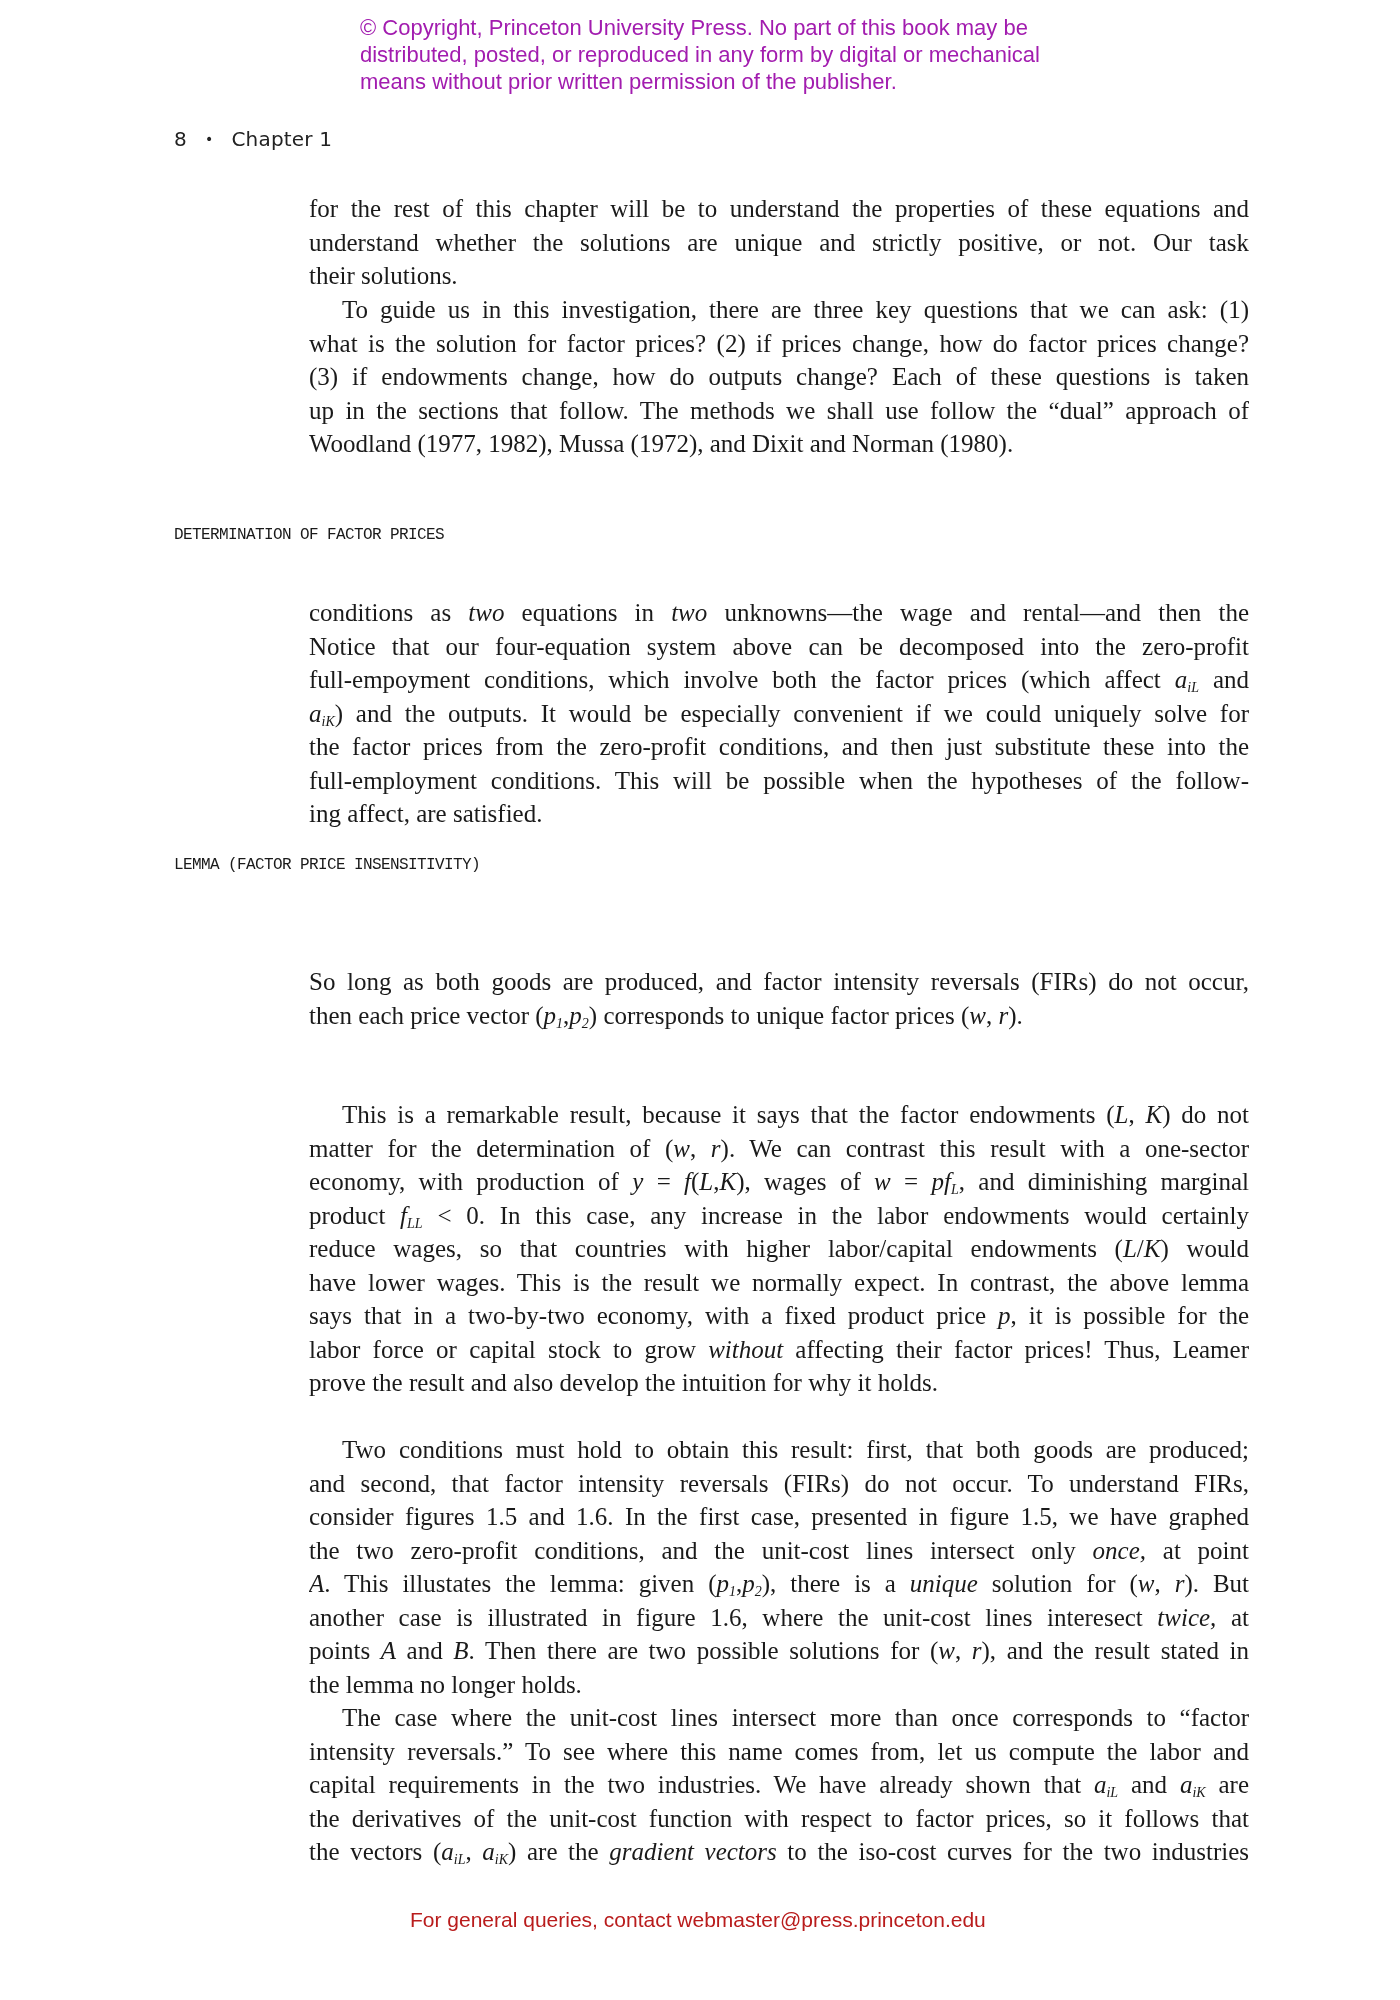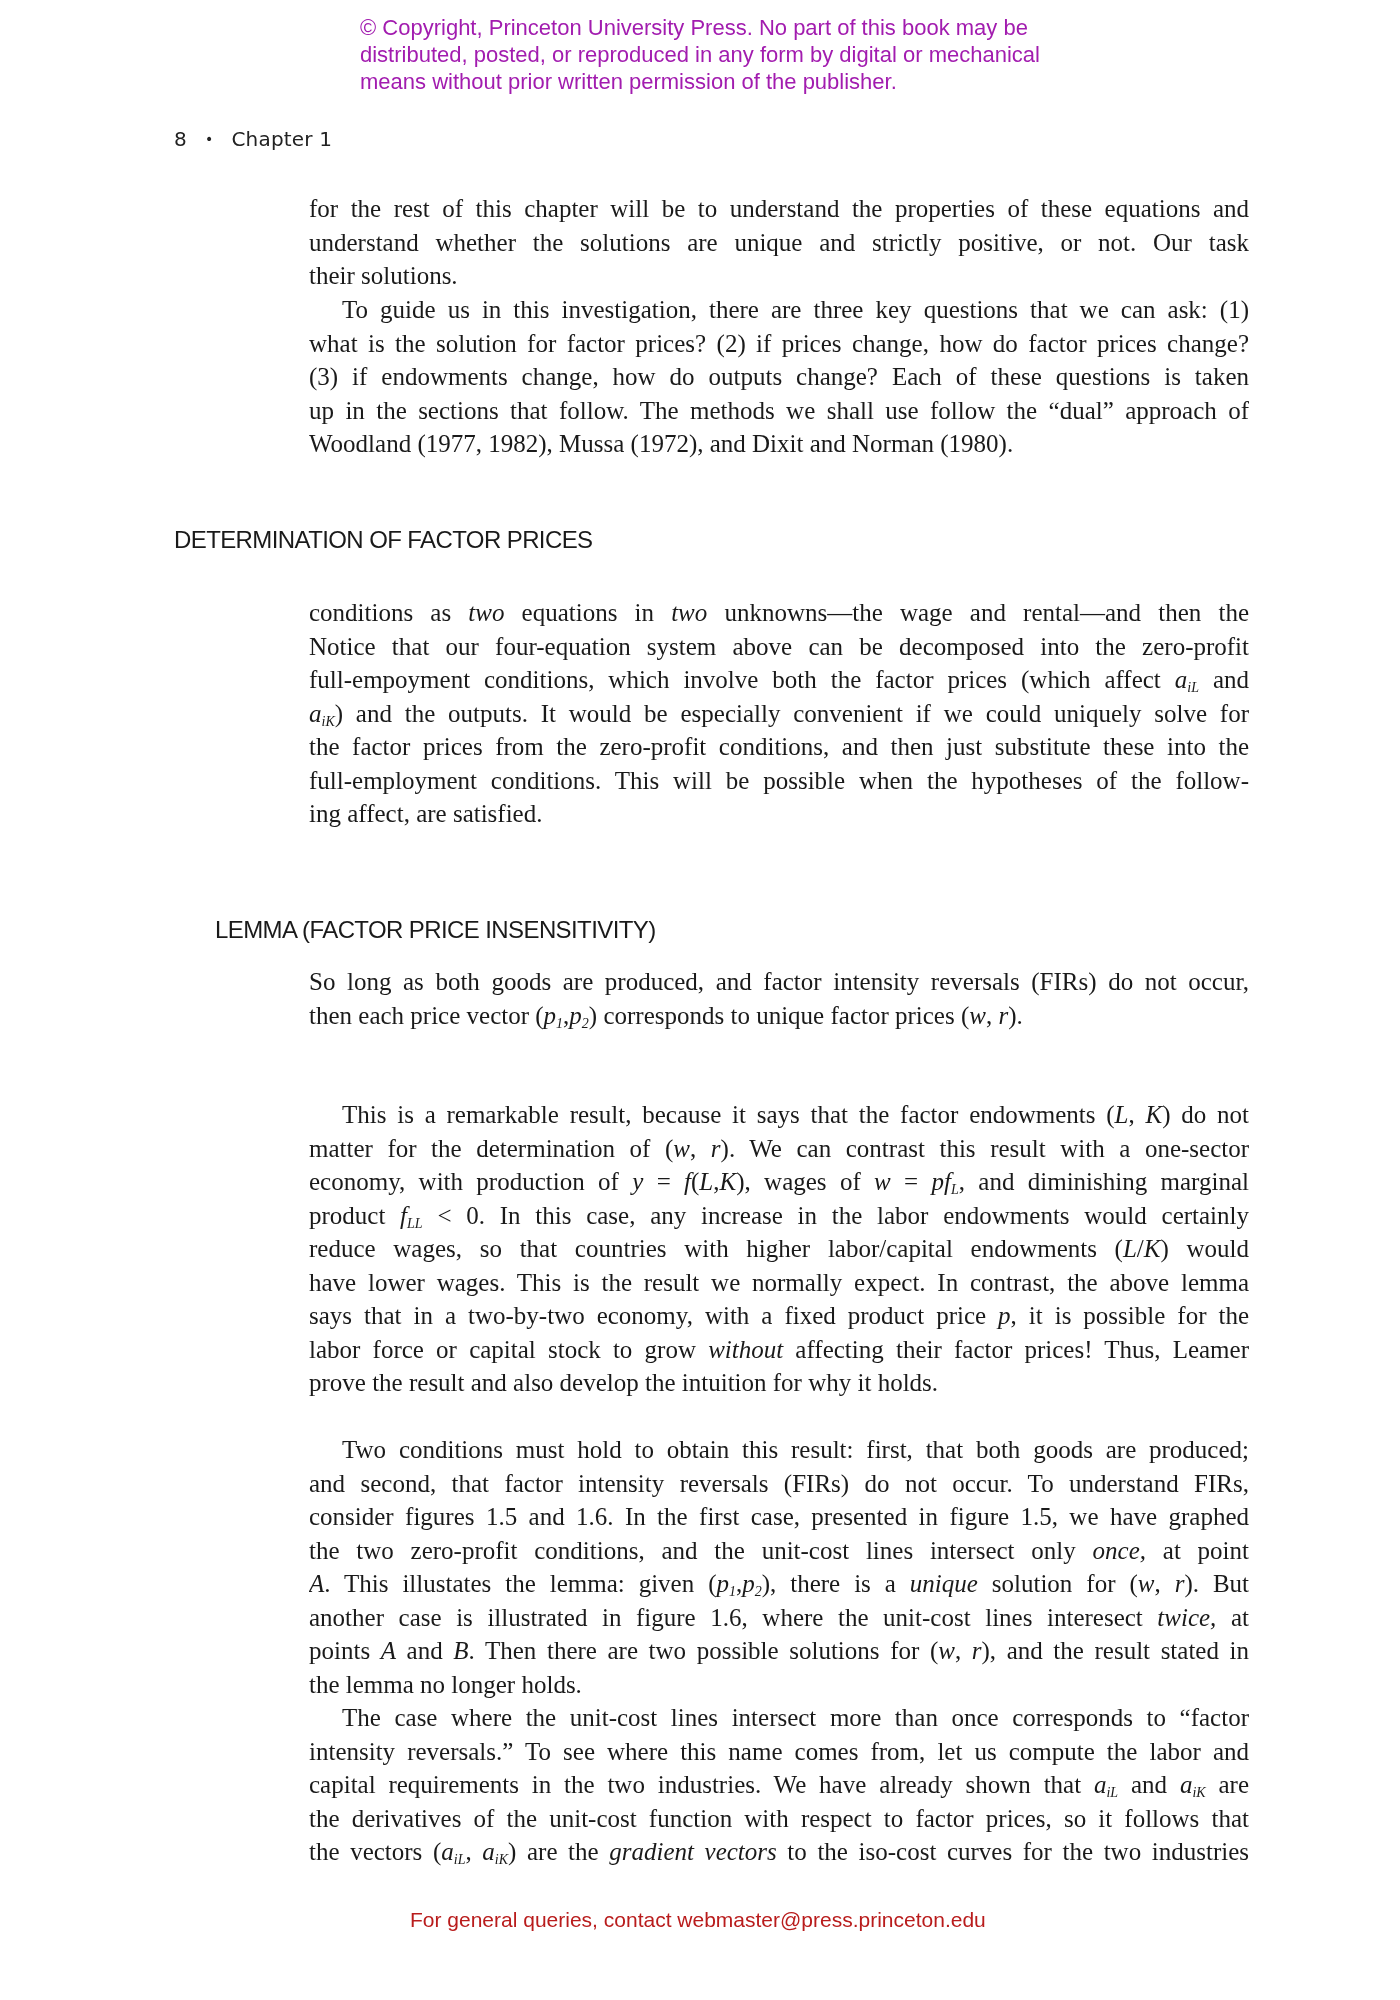--- a/index.html
+++ b/index.html
@@ -4,21 +4,21 @@
 <style>
   html, body { margin:0; padding:0; }
   body { width:1400px; height:2000px; background:#ffffff; position:relative; overflow:hidden; color:#1a1a1a; }
   .copyright { position:absolute; left:360px; top:14px; width:720px; font-family:"Liberation Sans", sans-serif; font-size:22px; line-height:27px; color:#a21caf; }
   .runhead { position:absolute; left:174px; top:127px; font-family:"DejaVu Sans", sans-serif; font-size:20px; color:#222; letter-spacing:0.2px; }
   .runhead .dot { margin:0 18px; font-size:14px; position:relative; top:-2px; }
   .block { position:absolute; left:309px; width:940px; font-family:"Liberation Serif", serif; font-size:25px; color:#1a1a1a; }
   .line { height:33.5px; line-height:33.5px; white-space:nowrap; text-align:justify; text-align-last:justify; white-space:normal; overflow:hidden; }
   .line.last { text-align-last:left; }
   .line.indent { text-indent:33px; }
-  .heading { position:absolute; left:174px; font-family:Liberation Sans, sans-serif; font-size:24px; letter-spacing:-0.6px; color:#1a1a1a; font-weight:normal; }
+  .heading { position:absolute; left:174px; font-family:Liberation Mono, monospace; font-size:16px; letter-spacing:-0.6px; color:#1a1a1a; font-weight:normal; }
   .footer { position:absolute; left:410px; top:1908px; font-family:"Liberation Sans", sans-serif; font-size:21px; color:#b91c1c; }
   i { font-style:italic; }
   sub { font-size:14px; vertical-align:-4px; line-height:0; font-style:italic; }
 </style>
 </head>
 <body>
 
 <div class="copyright">
   <div>© Copyright, Princeton University Press. No part of this book may be</div>
   <div>distributed, posted, or reproduced in any form by digital or mechanical</div>
@@ -48,21 +48,21 @@
 <div class="block" style="top:596px;">
   <div class="line"><span>conditions as </span><i>two</i><span> equations in </span><i>two</i><span> unknowns—the wage and rental—and then the</span></div>
   <div class="line">Notice that our four-equation system above can be decomposed into the zero-profit</div>
   <div class="line"><span>full-empoyment conditions, which involve both the factor prices (which affect </span><i>a</i><sub>iL</sub><span> and</span></div>
   <div class="line"><i>a</i><sub>iK</sub><span>) and the outputs. It would be especially convenient if we could uniquely solve for</span></div>
   <div class="line">the factor prices from the zero-profit conditions, and then just substitute these into the</div>
   <div class="line">full-employment conditions. This will be possible when the hypotheses of the follow-</div>
   <div class="line last">ing affect, are satisfied.</div>
 </div>
 
-<div class="heading" style="top:916px;margin-left:41px;">LEMMA (FACTOR PRICE INSENSITIVITY)</div>
+<div class="heading" style="top:856px;">LEMMA (FACTOR PRICE INSENSITIVITY)</div>
 
 <div class="block" style="top:965px;">
   <div class="line">So long as both goods are produced, and factor intensity reversals (FIRs) do not occur,</div>
   <div class="line last"><span>then each price vector (</span><i>p</i><sub>1</sub><span>,</span><i>p</i><sub>2</sub><span>) corresponds to unique factor prices (</span><i>w</i><span>, </span><i>r</i><span>).</span></div>
 </div>
 
 <div class="block" style="top:1098px;">
   <div class="line indent"><span>This is a remarkable result, because it says that the factor endowments (</span><i>L</i><span>, </span><i>K</i><span>) do not</span></div>
   <div class="line"><span>matter for the determination of (</span><i>w</i><span>, </span><i>r</i><span>). We can contrast this result with a one-sector</span></div>
   <div class="line"><span>economy, with production of </span><i>y</i><span> = </span><i>f</i><span>(</span><i>L</i><span>,</span><i>K</i><span>), wages of </span><i>w</i><span> = </span><i>pf</i><sub>L</sub><span>, and diminishing marginal</span></div>

